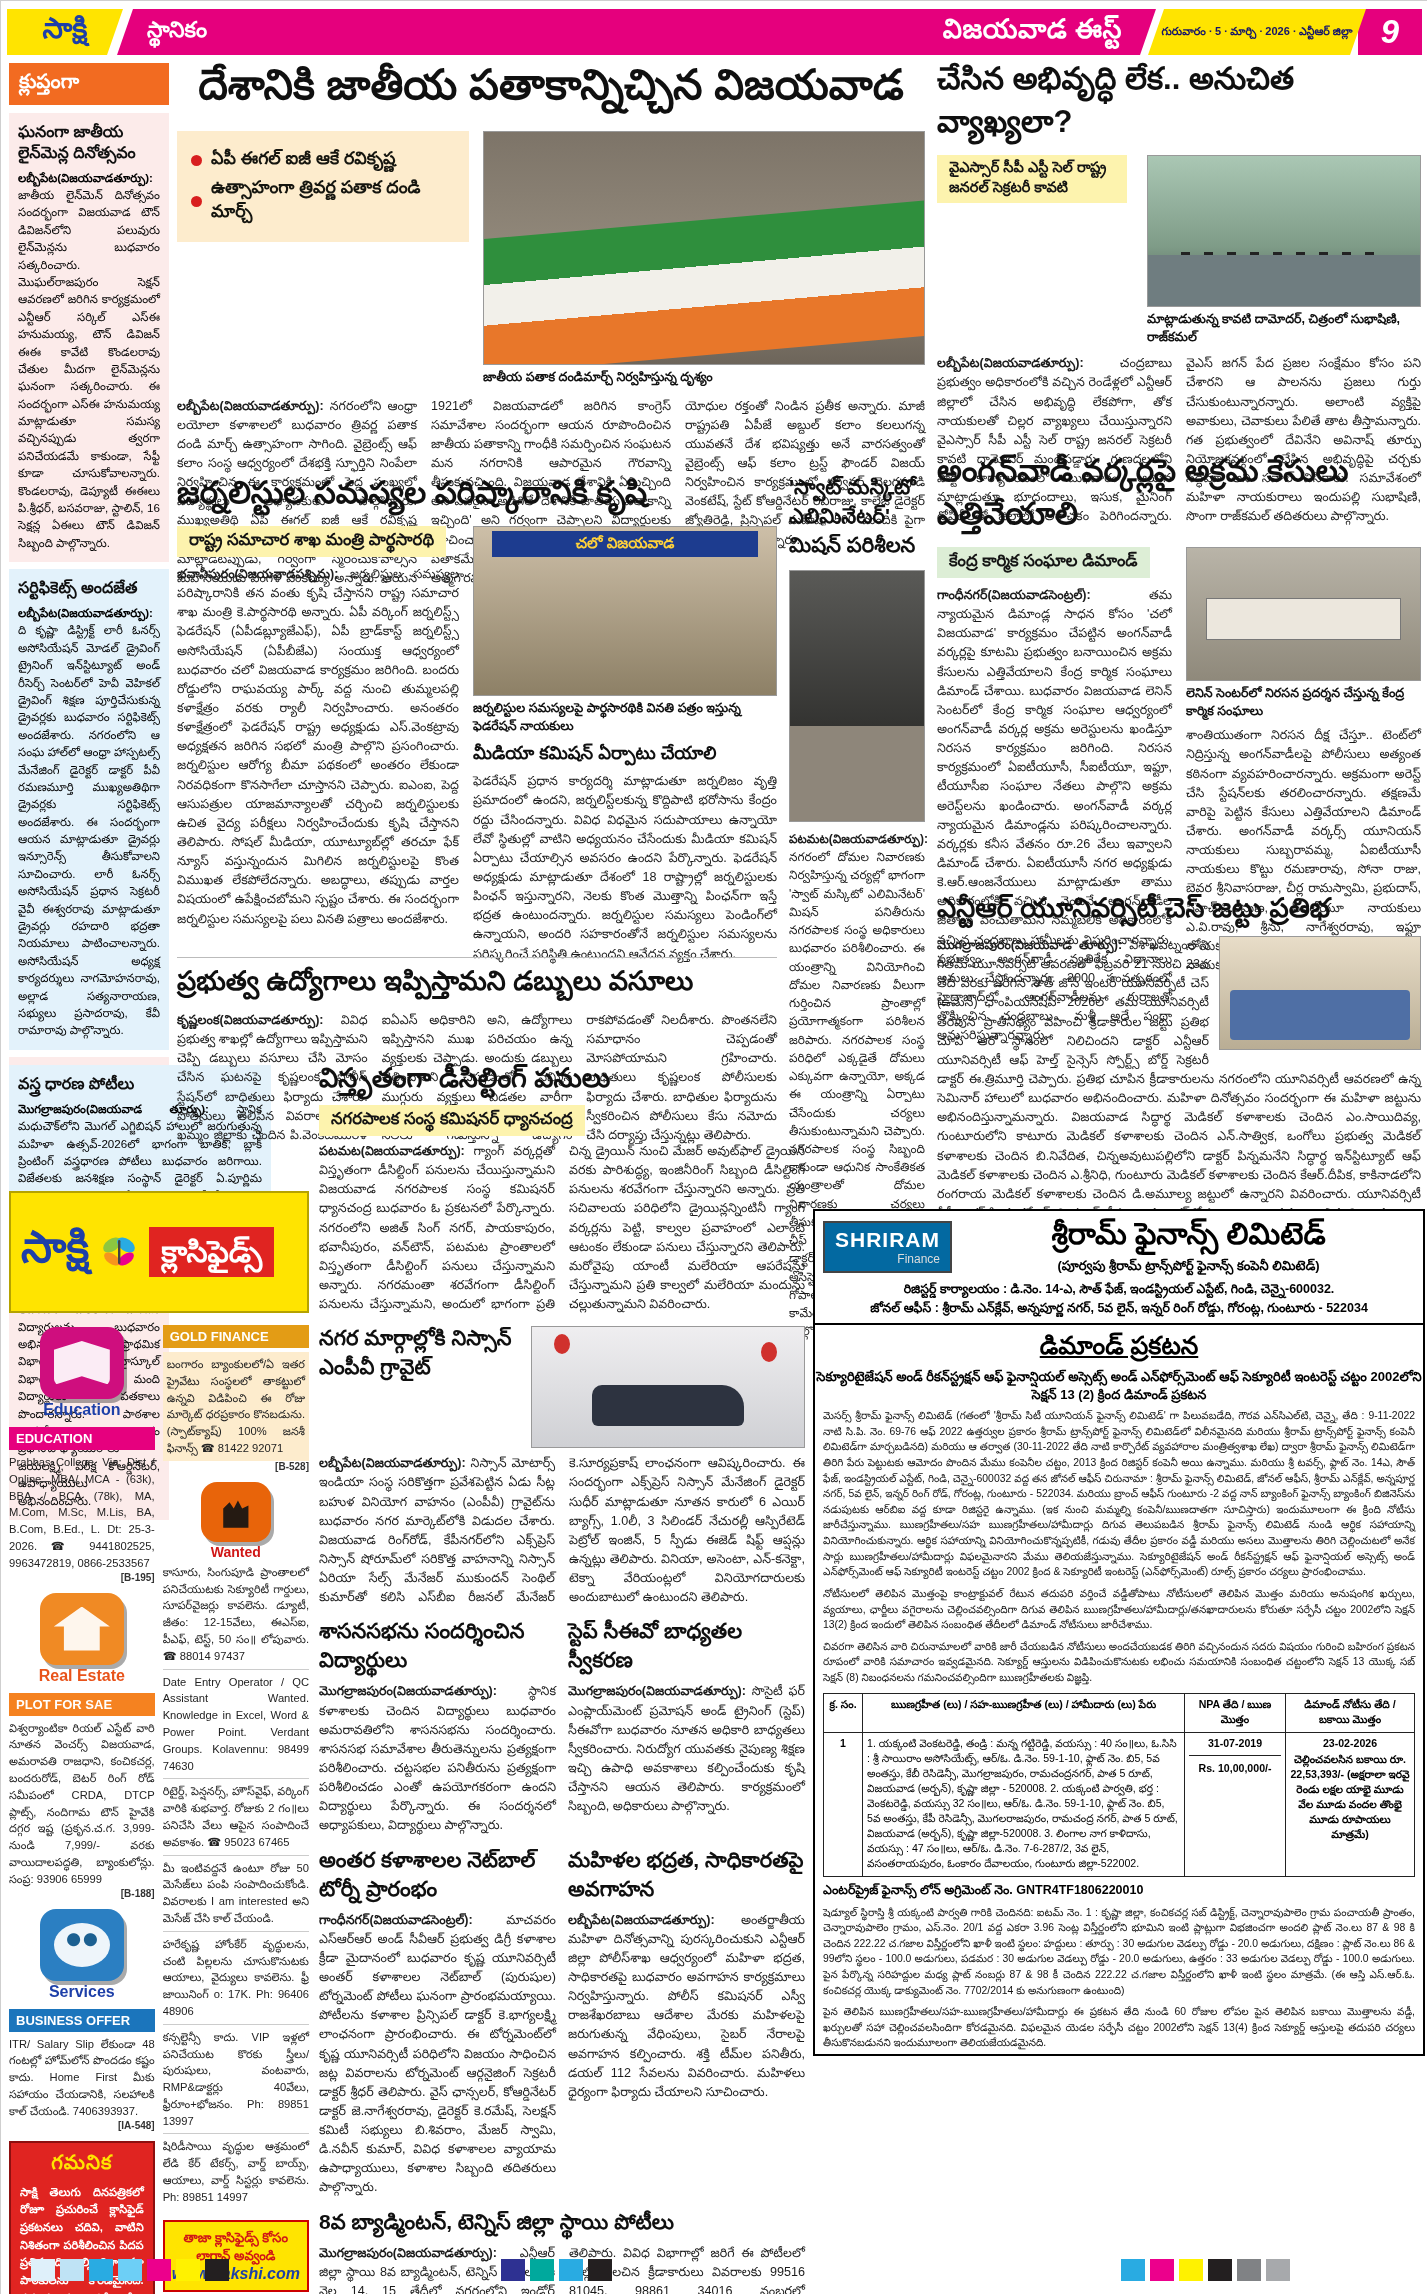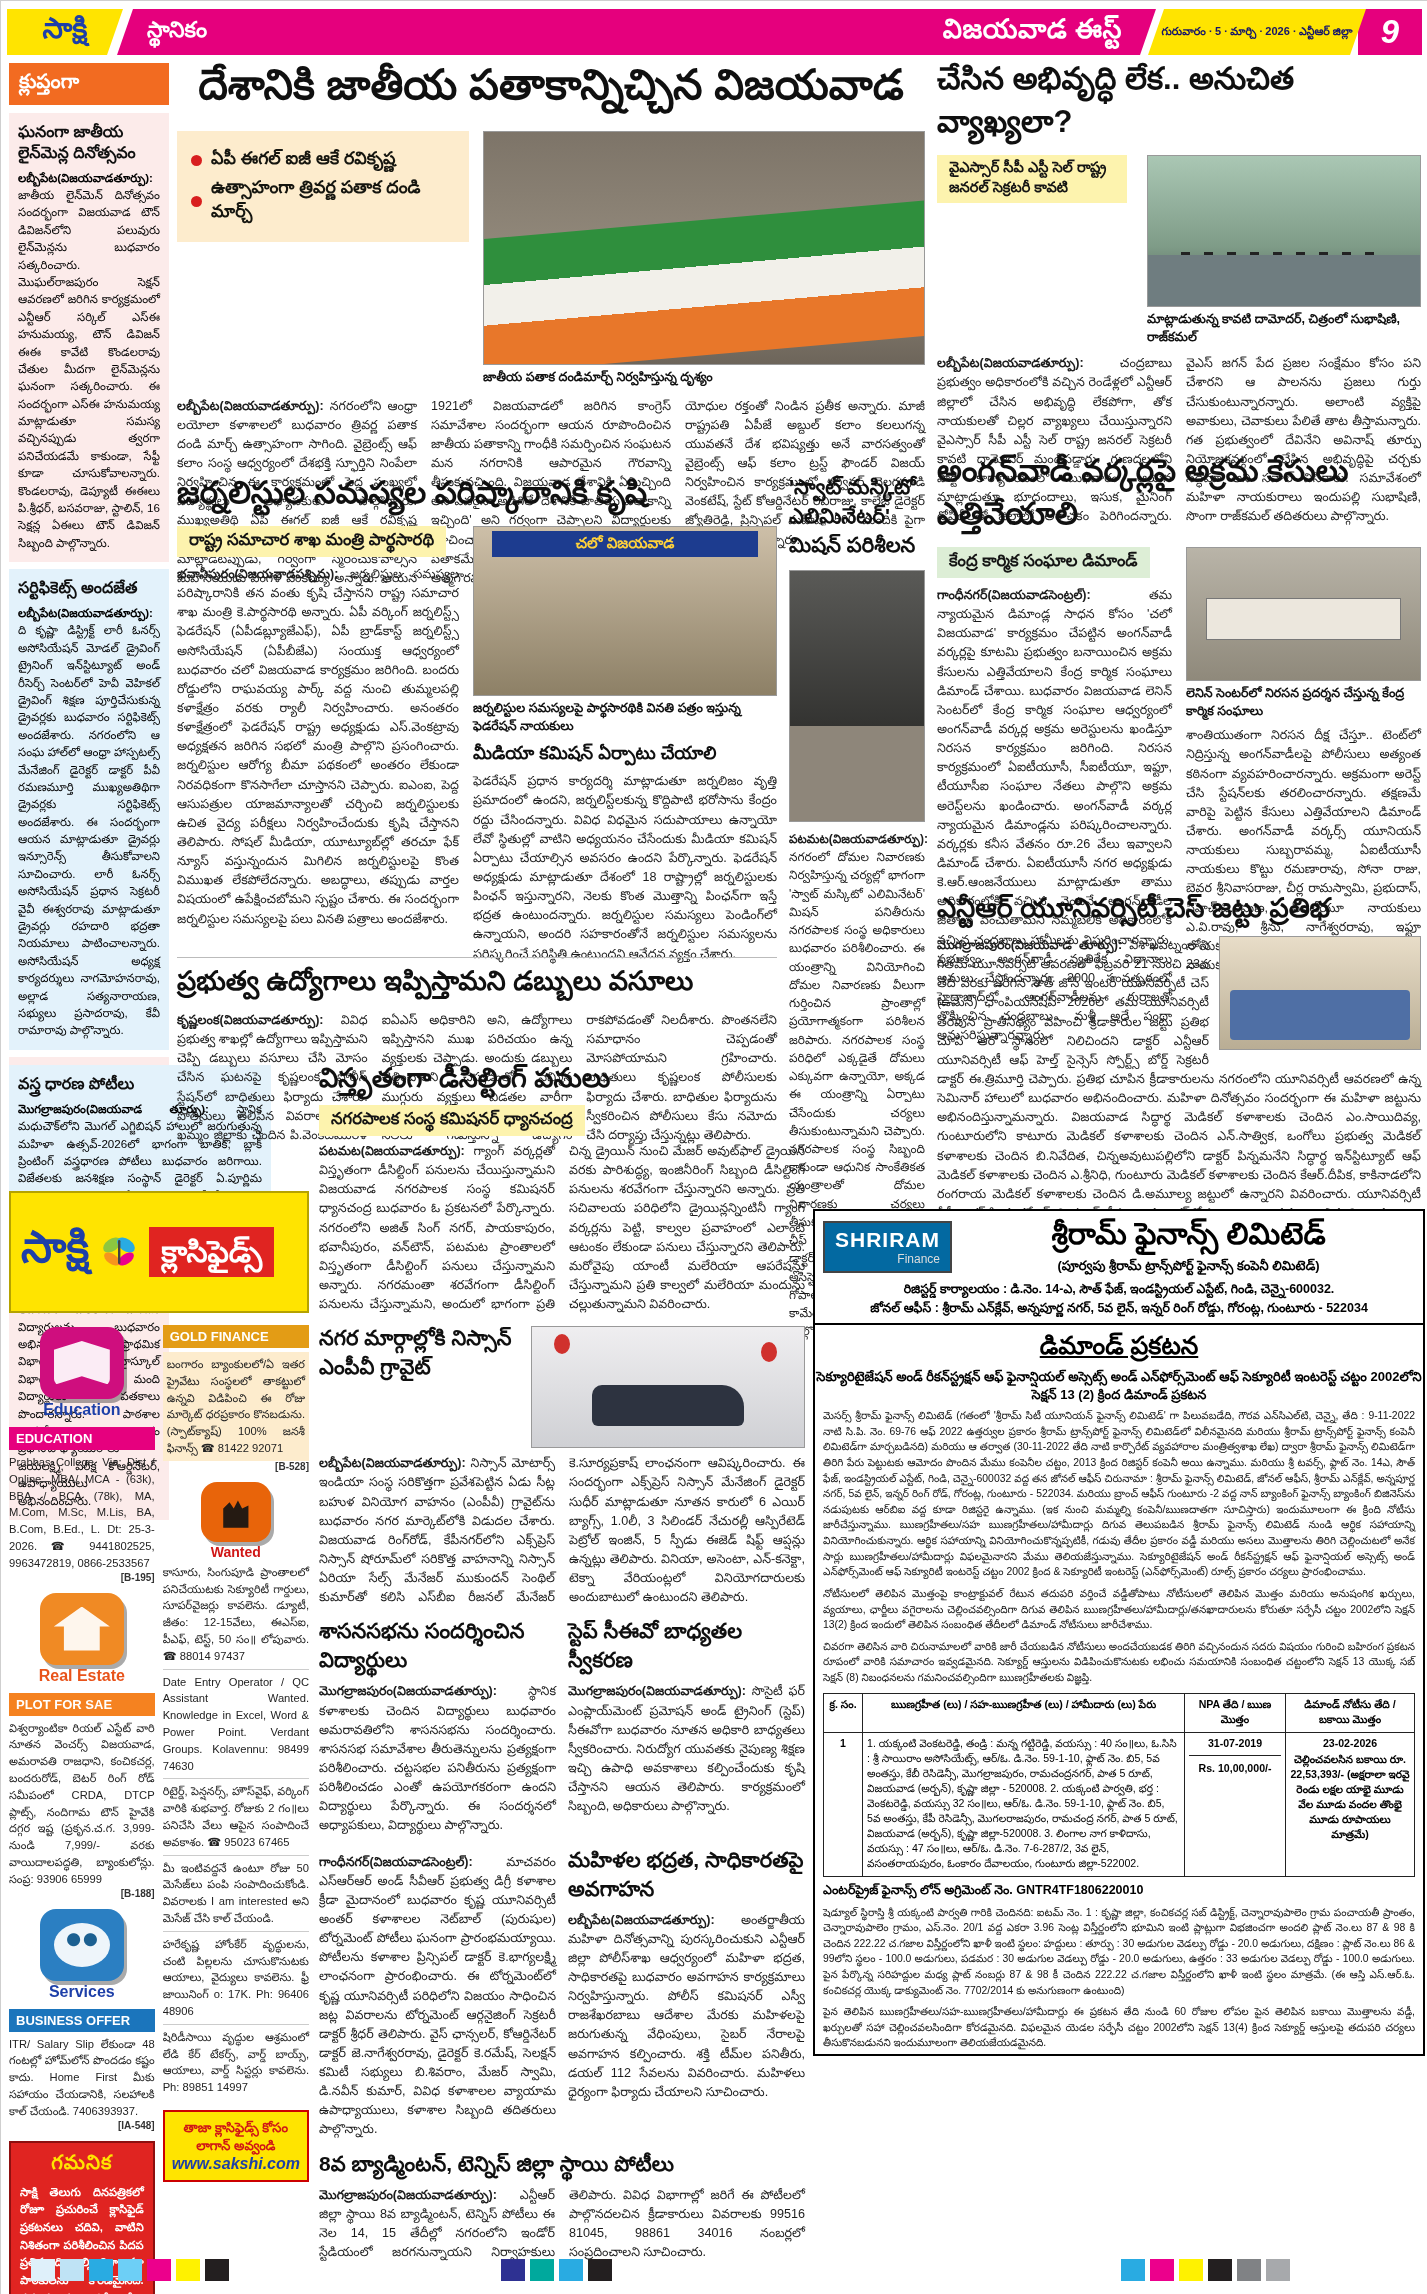--- a/index.html
+++ b/index.html
@@ -303,20 +303,21 @@
         <span class="ctag">[B-528]</span>
         <div class="icon-tile it-wa" style="width:70px;height:60px;">
             <div class="tile-glyph hand"></div>
           </div>
         <div class="icon-label lab-wa">Wanted</div>
         <p class="cad" style="border-bottom:1px solid #ccc;padding:4px 0;">కాసూరు, సింగుపూడి ప్రాంతాలలో పనిచేయుటకు సెక్యూరిటీ గార్డులు, సూపర్‌వైజర్లు కావలెను. డ్యూటీ, జీతం: 12-15వేలు, ఈఎస్ఐ, పీఎఫ్, టెస్ట్, 50 సం॥ లోపువారు. ☎ 88014 97437</p>
         <p class="cad" style="border-bottom:1px solid #ccc;padding:4px 0;">Date Entry Operator / QC Assistant Wanted. Knowledge in Excel, Word &amp; Power Point. Verdant Groups. Kolavennu: 98499 74630</p>
         <p class="cad" style="border-bottom:1px solid #ccc;padding:4px 0;">రిటైర్డ్, పెన్షనర్స్, హౌస్‌వైఫ్, వర్కింగ్ వారికి శుభవార్త. రోజుకు 2 గం॥లు పనిచేసి వేలు ఆపైన సంపాదించే అవకాశం. ☎ 95023 67465</p>
         <p class="cad" style="border-bottom:1px solid #ccc;padding:4px 0;">మీ ఇంటివద్దనే ఉంటూ రోజు 50 మెసేజ్‌లు పంపి సంపాదించుకోండి. వివరాలకు I am interested అని మెసేజ్ చేసి కాల్ చేయండి.</p>
         <p class="cad" style="border-bottom:1px solid #ccc;padding:4px 0;">హరేకృష్ణ హోంకేర్ వృద్ధులను, చంటి పిల్లలను చూసుకొనుటకు ఆయాలు, వైద్యులు కావలెను. ఫ్రీ జాయినింగ్ o: 17K. Ph: 96406 48906</p>
+        <p class="cad" style="border-bottom:1px solid #ccc;padding:4px 0;">కన్సల్టెన్సీ కాదు. VIP ఇళ్లలో పనిచేయుట కొరకు స్త్రీలు/పురుషులు, వంటవారు, RMP&amp;డాక్టర్లు 40వేలు, ఫ్రీరూం+భోజనం. Ph: 89851 13997</p>
         <p class="cad" style="padding:4px 0;">షిరిడీసాయి వృద్ధుల ఆశ్రమంలో లేడి కేర్ టేకర్స్, వార్డ్ బాయ్స్, ఆయాలు, వార్డ్ సిస్టర్లు కావలెను. Ph: 89851 14997</p>
         <div class="webbox">
           <div class="t">తాజా క్లాసిఫైడ్స్ కోసం లాగాన్ అవ్వండి</div>
           <div class="w">www.sakshi.com</div>
         </div>
       </div>
     </div>
   </div>
 
   <div class="abs midzone" style="left:318px;top:1062px;width:486px;">
@@ -341,20 +342,21 @@
         <h3 class="h2c">శాసనసభను సందర్శించిన విద్యార్థులు</h3>
         <p class="body-t" style="margin-top:5px;"><b class="dl">మొగల్రాజపురం(విజయవాడతూర్పు):</b> <span>స్థానిక కళాశాలకు చెందిన విద్యార్థులు బుధవారం అమరావతిలోని శాసనసభను సందర్శించారు. శాసనసభ సమావేశాల తీరుతెన్నులను ప్రత్యక్షంగా పరిశీలించారు. చట్టసభల పనితీరును ప్రత్యక్షంగా పరిశీలించడం ఎంతో ఉపయోగకరంగా ఉందని విద్యార్థులు పేర్కొన్నారు. ఈ సందర్శనలో అధ్యాపకులు, విద్యార్థులు పాల్గొన్నారు.</span></p>
       </div>
       <div style="flex:1;">
         <h3 class="h2c">స్టెప్ సీఈవో బాధ్యతల స్వీకరణ</h3>
         <p class="body-t" style="margin-top:5px;"><b class="dl">మొగల్రాజపురం(విజయవాడతూర్పు):</b> <span>సొసైటీ ఫర్ ఎంప్లాయ్‌మెంట్ ప్రమోషన్ అండ్ ట్రైనింగ్ (స్టెప్) సీఈవోగా బుధవారం నూతన అధికారి బాధ్యతలు స్వీకరించారు. నిరుద్యోగ యువతకు నైపుణ్య శిక్షణ ఇచ్చి ఉపాధి అవకాశాలు కల్పించేందుకు కృషి చేస్తానని ఆయన తెలిపారు. కార్యక్రమంలో సిబ్బంది, అధికారులు పాల్గొన్నారు.</span></p>
       </div>
     </div>
     <div class="mid-row art">
       <div style="flex:1;">
+        <h3 class="h2c">అంతర కళాశాలల నెట్‌బాల్ టోర్నీ ప్రారంభం</h3>
         <p class="body-t" style="margin-top:5px;"><b class="dl">గాంధీనగర్(విజయవాడసెంట్రల్):</b> <span>మాచవరం ఎస్ఆర్ఆర్ అండ్ సీవీఆర్ ప్రభుత్వ డిగ్రీ కళాశాల క్రీడా మైదానంలో బుధవారం కృష్ణ యూనివర్సిటీ అంతర్ కళాశాలల నెట్‌బాల్ (పురుషుల) టోర్నమెంట్ పోటీలు ఘనంగా ప్రారంభమయ్యాయి. పోటీలను కళాశాల ప్రిన్సిపల్ డాక్టర్ కె.భాగ్యలక్ష్మి లాంఛనంగా ప్రారంభించారు. ఈ టోర్నమెంట్‌లో కృష్ణ యూనివర్సిటీ పరిధిలోని విజయం సాధించిన జట్ల వివరాలను టోర్నమెంట్ ఆర్గనైజింగ్ సెక్రటరీ డాక్టర్ శ్రీధర్ తెలిపారు. వైస్ ఛాన్సలర్, కోఆర్డినేటర్ డాక్టర్ జె.నాగేశ్వరరావు, డైరెక్టర్ కె.రమేష్, సెలక్షన్ కమిటీ సభ్యులు బి.శివరాం, మేజర్ స్వామి, డి.నవీన్ కుమార్, వివిధ కళాశాలల వ్యాయామ ఉపాధ్యాయులు, కళాశాల సిబ్బంది తదితరులు పాల్గొన్నారు.</span></p>
       </div>
       <div style="flex:1;">
         <h3 class="h2c">మహిళల భద్రత, సాధికారతపై అవగాహన</h3>
         <p class="body-t" style="margin-top:5px;"><b class="dl">లబ్బీపేట(విజయవాడతూర్పు):</b> <span>అంతర్జాతీయ మహిళా దినోత్సవాన్ని పురస్కరించుకుని ఎన్టీఆర్ జిల్లా పోలీస్‌శాఖ ఆధ్వర్యంలో మహిళా భద్రత, సాధికారతపై బుధవారం అవగాహన కార్యక్రమాలు నిర్వహిస్తున్నారు. పోలీస్ కమిషనర్ ఎస్వీ రాజశేఖరబాబు ఆదేశాల మేరకు మహిళలపై జరుగుతున్న వేధింపులు, సైబర్ నేరాలపై అవగాహన కల్పించారు. శక్తి టీమ్‌ల పనితీరు, డయల్ 112 సేవలను వివరించారు. మహిళలు ధైర్యంగా ఫిర్యాదు చేయాలని సూచించారు.</span></p>
       </div>
     </div>
     <div class="art">
       <h3 class="h2c">8వ బ్యాడ్మింటన్, టెన్నిస్ జిల్లా స్థాయి పోటీలు</h3>
       <p class="body-t cols2" style="margin-top:5px;"><b class="dl">మొగల్రాజపురం(విజయవాడతూర్పు):</b> <span>ఎన్టీఆర్ జిల్లా స్థాయి 8వ బ్యాడ్మింటన్, టెన్నిస్ పోటీలు ఈ నెల 14, 15 తేదీల్లో నగరంలోని ఇండోర్ స్టేడియంలో జరగనున్నాయని నిర్వాహకులు తెలిపారు. వివిధ విభాగాల్లో జరిగే ఈ పోటీలలో పాల్గొనదలచిన క్రీడాకారులు వివరాలకు 99516 81045, 98861 34016 నంబర్లలో సంప్రదించాలని సూచించారు.</span></p>

